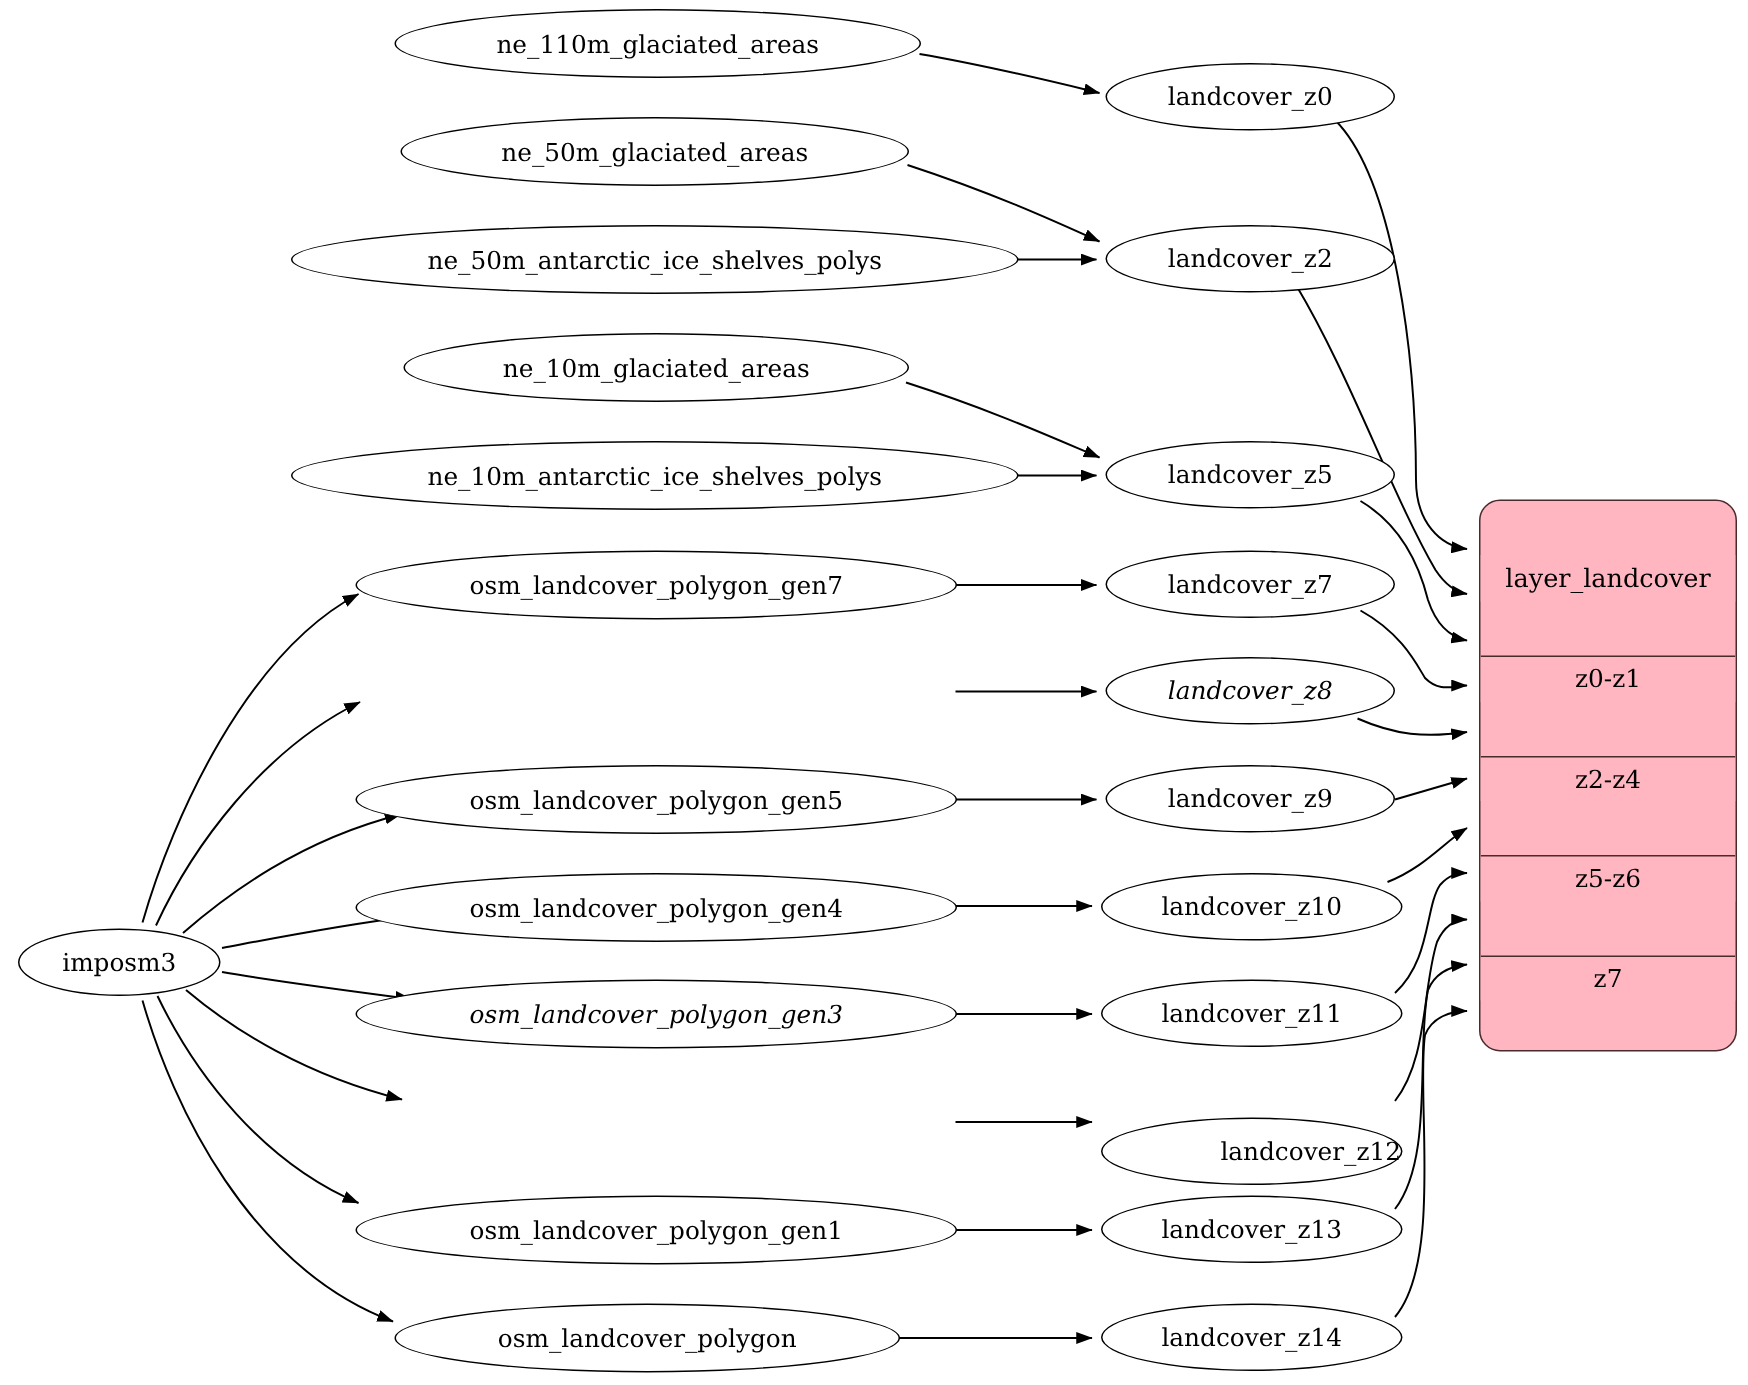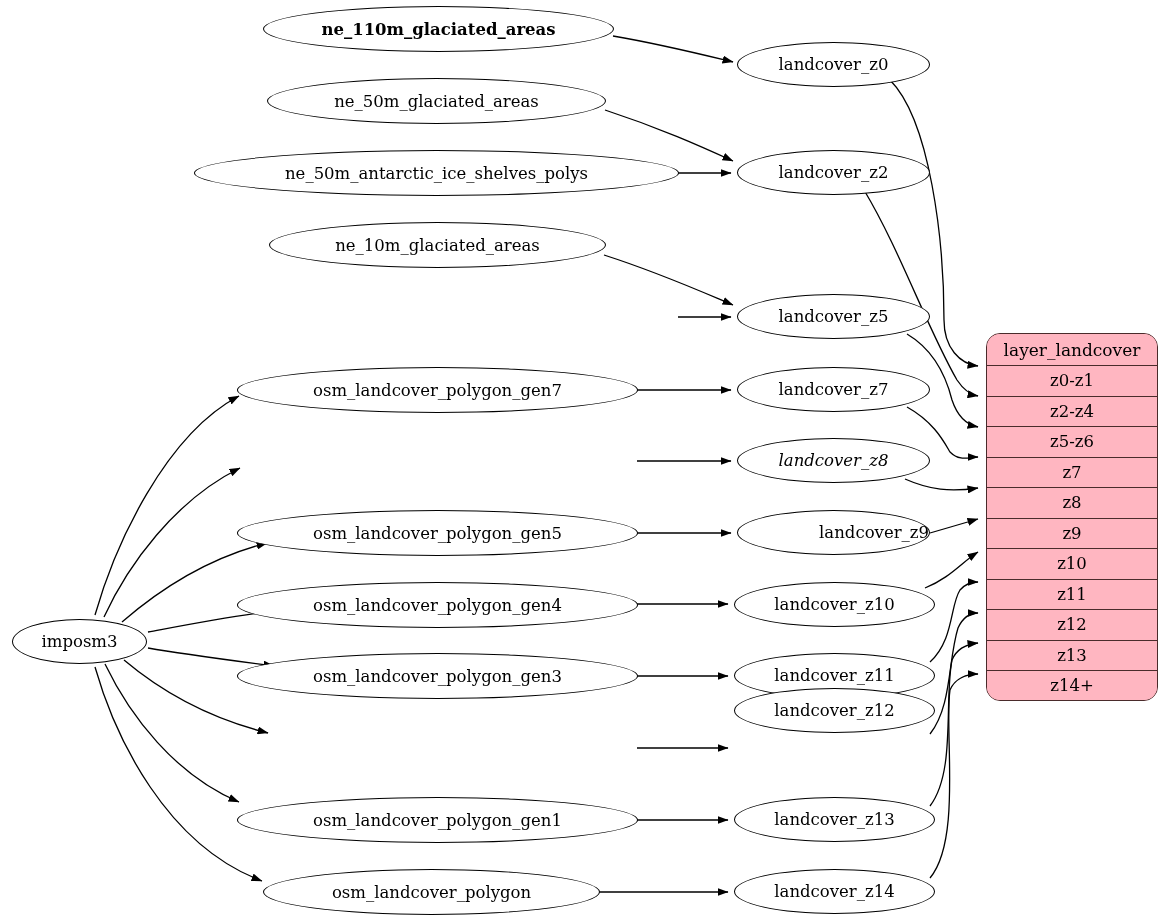--- a/index.html
+++ b/index.html
@@ -51,20 +51,21 @@
     box-sizing: border-box;
     height: 30.5px;
     display: flex;
     align-items: center;
     justify-content: center;
     font-size: 16.5px;
     color: #000000;
     border-top: 1.6px solid #4a2b2b;
     background: #ffb6c1;
     white-space: nowrap;
+    margin-top: 36px;
   }
   .table-row.header {
     border-top: none;
     height: 31px;
     font-size: 17px;
   }
 </style>
 </head>
 <body>
 
@@ -113,43 +114,46 @@
       <path d="M930,734 C952,706 948,660 958,628 C963,617 970,613 978,613"></path>
       <path d="M930,806 C956,772 944,700 952,660 C957,648 968,644 978,643"></path>
       <path d="M930,878 C962,840 944,730 950,690 C955,678 967,674 978,674"></path>
     </g>
   </svg>
 
   <div class="node" style="left:12px; top:619px; width:135px; height:45px;">
     <span>imposm3</span>
   </div>
 
-  <div class="node" style="left:263px; top:6px; width:351px; height:46px;font-weight:bold;">
+  <div class="node" style="left:263px; top:6px; width:351px; height:46px;">
     <span>ne_110m_glaciated_areas</span>
   </div>
   <div class="node" style="left:267px; top:78px; width:339px; height:46px;">
     <span>ne_50m_glaciated_areas</span>
   </div>
   <div class="node" style="left:194px; top:150px; width:485px; height:46px;">
     <span>ne_50m_antarctic_ice_shelves_polys</span>
   </div>
   <div class="node" style="left:269px; top:222px; width:337px; height:46px;">
     <span>ne_10m_glaciated_areas</span>
   </div>
+  <div class="node" style="left:194px; top:294px; width:485px; height:46px;">
+    <span>ne_10m_antarctic_ice_shelves_polys</span>
+  </div>
 
   <div class="node" style="left:237px; top:367px; width:401px; height:46px;">
     <span>osm_landcover_polygon_gen7</span>
   </div>
   <div class="node" style="left:237px; top:510px; width:401px; height:46px;">
     <span>osm_landcover_polygon_gen5</span>
   </div>
   <div class="node" style="left:237px; top:582px; width:401px; height:46px;justify-content:center;">
     <span>osm_landcover_polygon_gen4</span>
   </div>
-  <div class="node" style="left:237px; top:653px; width:401px; height:46px;">
+  <div class="node" style="left:237px; top:653px; width:401px; height:46px;font-style:italic;">
     <span>osm_landcover_polygon_gen3</span>
   </div>
   <div class="node" style="left:237px; top:797px; width:401px; height:46px;">
     <span>osm_landcover_polygon_gen1</span>
   </div>
   <div class="node" style="left:263px; top:869px; width:337px; height:46px;">
     <span>osm_landcover_polygon</span>
   </div>
 
   <div class="node" style="left:737px; top:42px; width:193px; height:45px;">
@@ -160,30 +164,30 @@
   </div>
   <div class="node" style="left:737px; top:294px; width:193px; height:45px;">
     <span>landcover_z5</span>
   </div>
   <div class="node" style="left:737px; top:367px; width:193px; height:45px;text-align:right;">
     <span>landcover_z7</span>
   </div>
   <div class="node" style="left:737px; top:438px; width:193px; height:45px;font-style:italic;">
     <span>landcover_z8</span>
   </div>
-  <div class="node" style="left:737px; top:510px; width:193px; height:45px;justify-content:flex-end;">
+  <div class="node" style="left:737px; top:510px; width:193px; height:45px;">
     <span>landcover_z9</span>
   </div>
   <div class="node" style="left:734px; top:582px; width:201px; height:45px;text-align:right;">
     <span>landcover_z10</span>
   </div>
   <div class="node" style="left:734px; top:653px; width:201px; height:45px;">
     <span>landcover_z11</span>
   </div>
-  <div class="node" style="left:734px; top:688px; width:201px; height:45px;">
+  <div class="node" style="left:734px; top:745px; width:201px; height:45px;justify-content:flex-end;">
     <span>landcover_z12</span>
   </div>
   <div class="node" style="left:734px; top:797px; width:201px; height:45px;">
     <span>landcover_z13</span>
   </div>
   <div class="node" style="left:734px; top:869px; width:201px; height:45px;">
     <span>landcover_z14</span>
   </div>
 
   <div class="table-box" style="left:986px; top:333px; width:172px; height:368px;">

